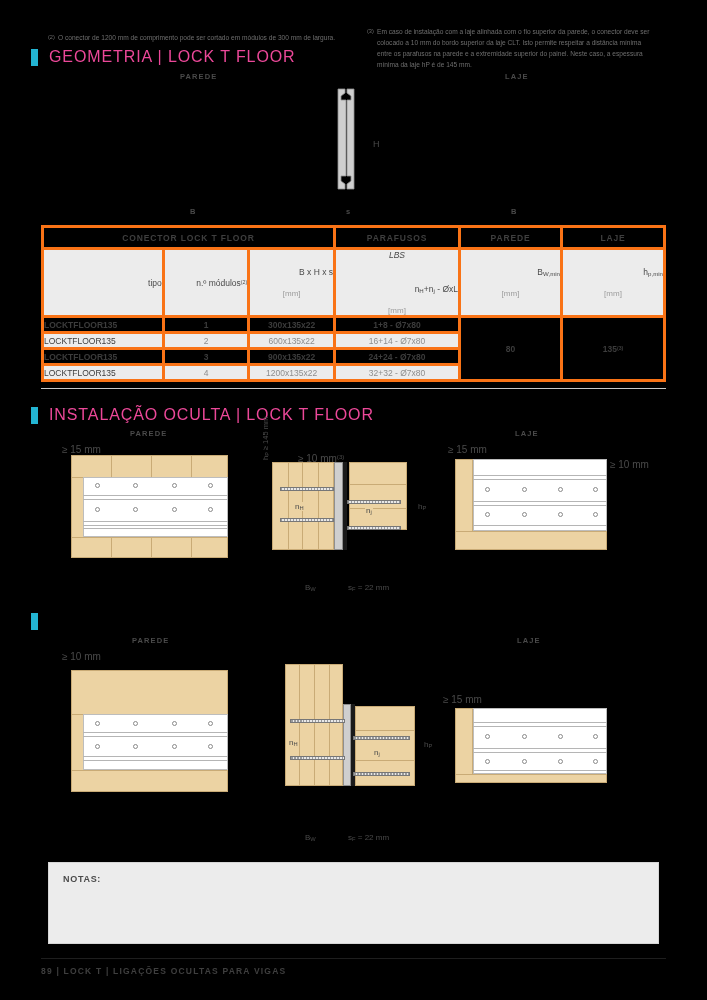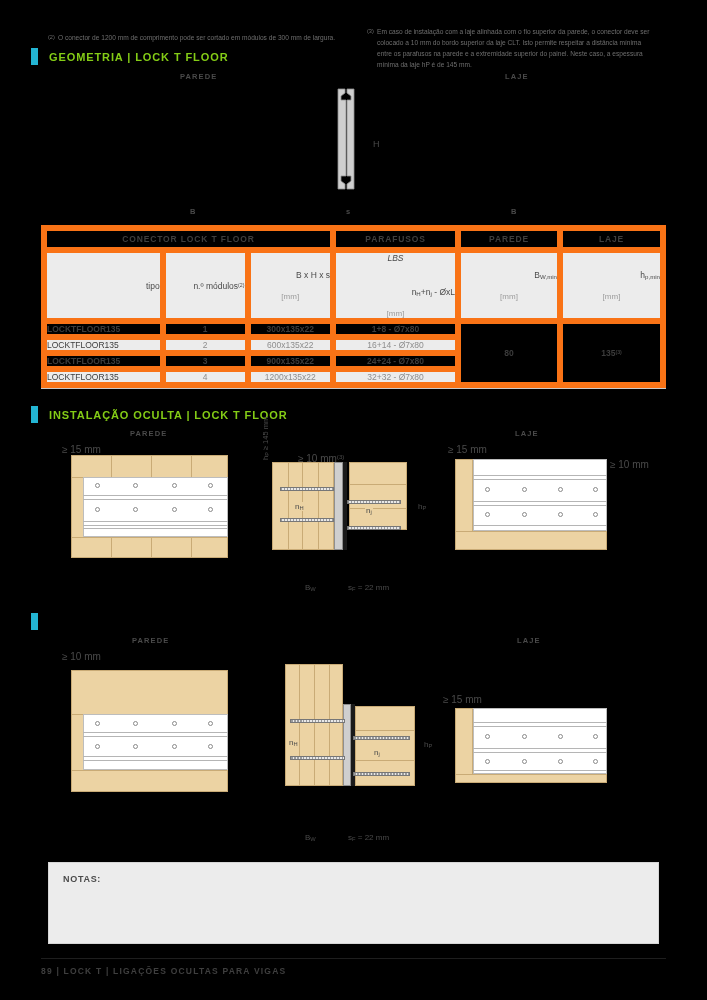--- a/index.html
+++ b/index.html
@@ -14,22 +14,22 @@
 
   
   .sec-head {
     display: flex; align-items: center; gap: 11px;
     position: absolute; left: 31px;
   }
   .sec-bar {
     width: 7px; height: 17px; background: #23b5d3; flex: none;
   }
   .sec-title {
-    font-size: 11px; font-weight: bold; letter-spacing: 0.9px;
-    color: #84cc16; white-space: nowrap;
+    font-size: 16px; font-weight: normal; letter-spacing: 0.9px;
+    color: #ec4899; white-space: nowrap;
   }
 
   .mini-label {
     position: absolute; font-size: 7.5px; font-weight: bold;
     letter-spacing: 1.1px; color: #4a4a4a; white-space: nowrap;
   }
   .dim-label {
     position: absolute; font-size: 10px; color: #d8d8d8; white-space: nowrap;
   }
   .dim-label.dark { color: #3c3c3c; }
@@ -39,21 +39,21 @@
   
   #geo-drawing { position: absolute; left: 300px; top: 84px; width: 110px; height: 110px; }
   #geo-h-label { position: absolute; left: 373px; top: 139px; font-size: 9px; color: #4a4a4a; }
 
   
   #spec-table {
     position: absolute; left: 41px; top: 225px;
     width: 625px; border-collapse: collapse;
     font-size: 8.5px;
   }
-  #spec-table td, #spec-table th { border: 6px solid #f97316; padding: 0; }
+  #spec-table td, #spec-table th { border: 3px solid #f97316; padding: 0; }
   .th-top {
     background: #000; color: #3f3f3f; font-size: 8.5px; font-weight: bold;
     letter-spacing: 0.85px; text-align: center; height: 22px;
     border-left: 1px solid #2a2a2a; border-right: 1px solid #2a2a2a;
     border-top: none; border-bottom: none;
   }
   .th-sub {
     background: #ececec; color: #4a4a4a; text-align: center;
     height: 62px; vertical-align: middle; font-size: 8.5px;
     border: 1px solid #c9c9c9;

